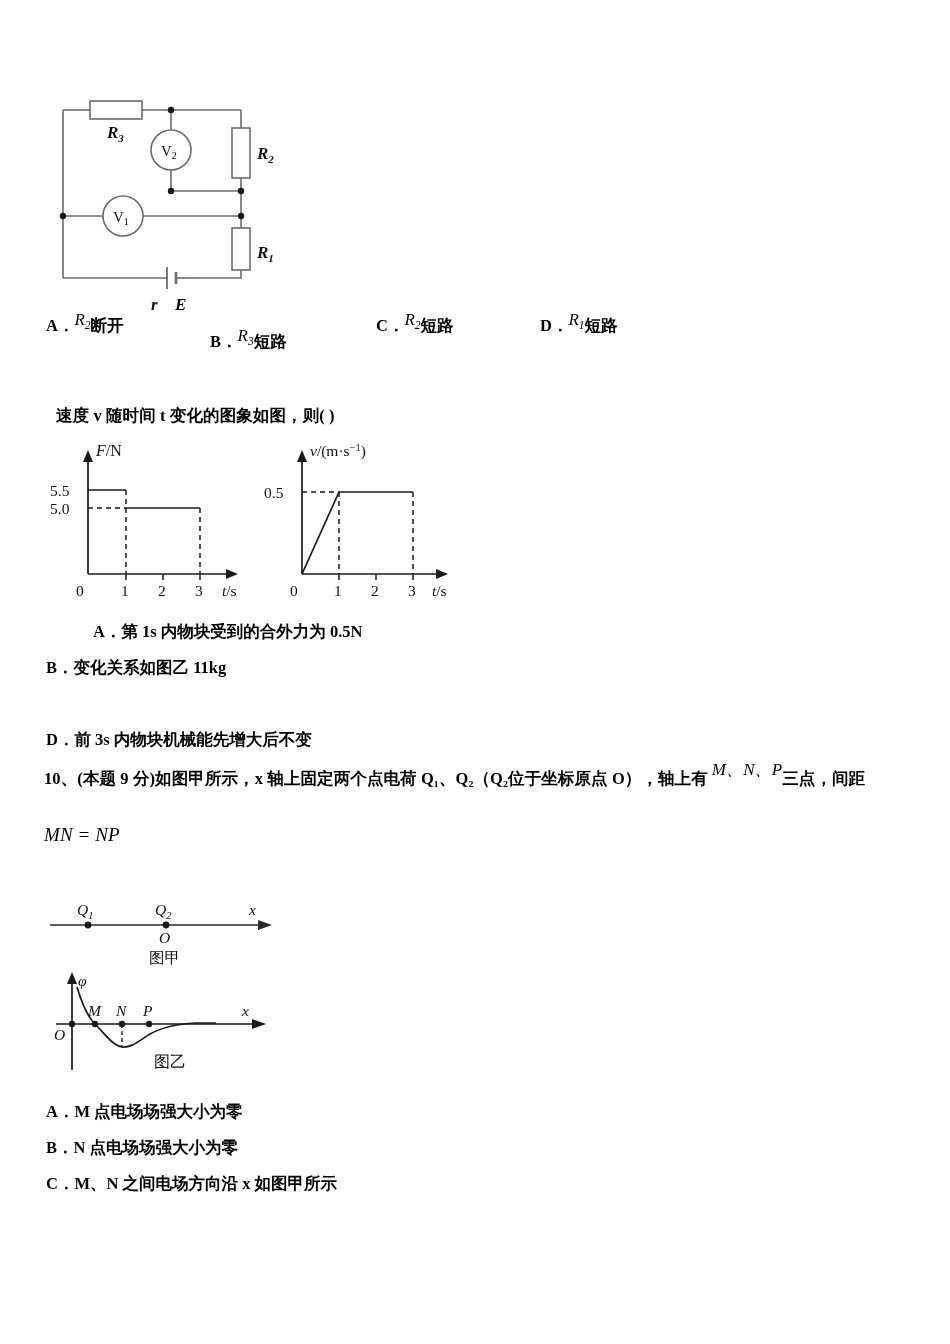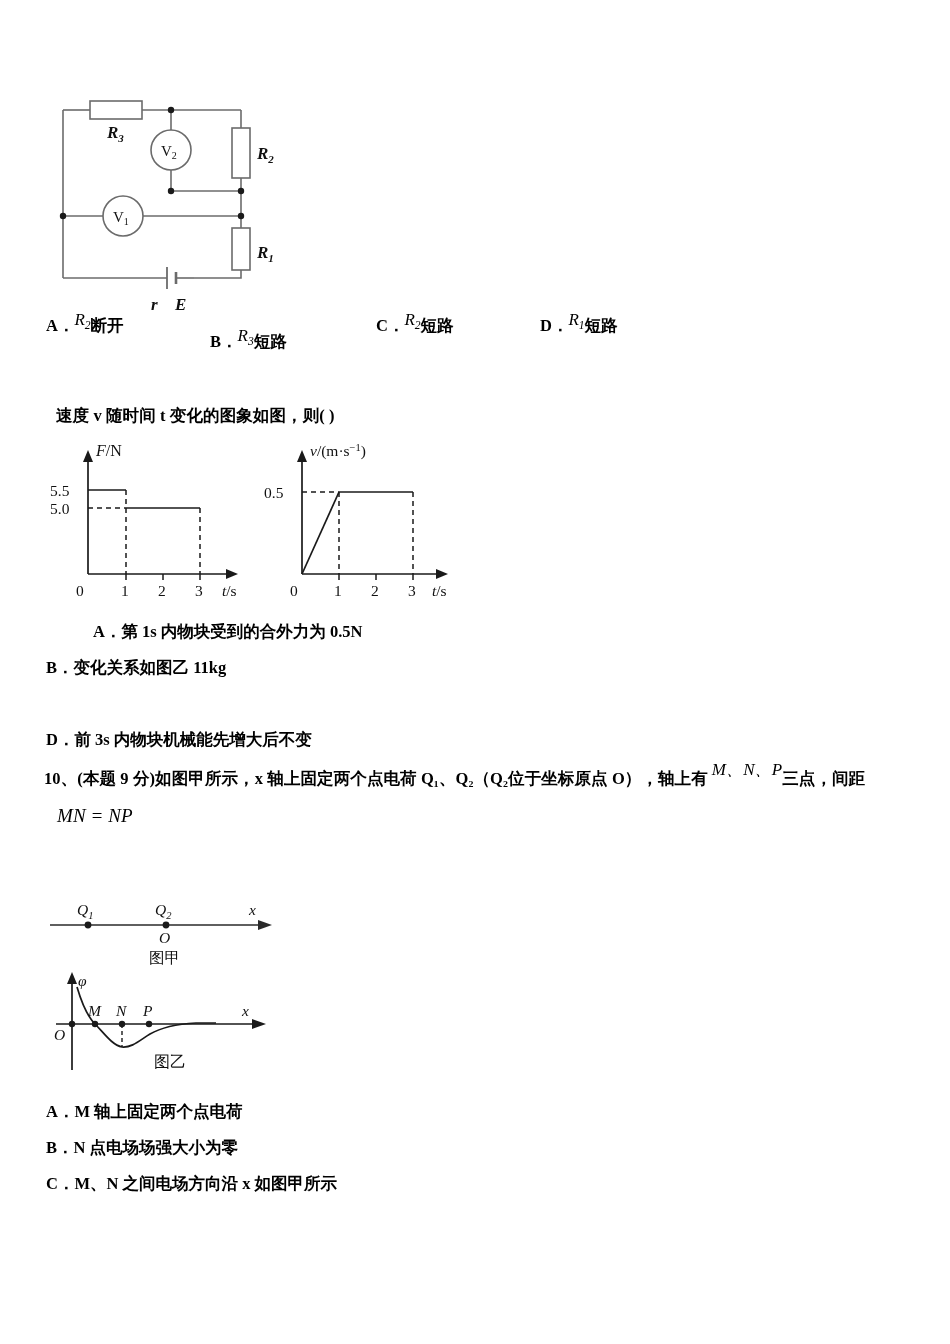--- a/index.html
+++ b/index.html
@@ -229,21 +229,21 @@
     <span>B．变化关系如图乙 11kg</span>
   </div>
   <div class="opt" style="left:46px; top:729px;">
     <span>D．前 3s 内物块机械能先增大后不变</span>
   </div>
 
   <div class="qtext" style="left:44px; top:764px;">
     <span>10、</span><span>(本题 9 分)</span><span>如图甲所示，x 轴上固定两个点电荷 Q₁、Q₂（Q₂位于坐标原点 O），轴上有</span><span class="sup-inline" style="top:-9px; margin-left:4px;">M、N、P</span><span>三点，间距</span>
   </div>
 
-  <div class="qtext" style="left:44px; top:801px;margin-left:13px;">
+  <div class="qtext" style="left:44px; top:820px;">
     <span class="mathvar" style="font-size:19px;">MN = NP</span>
   </div>
 
   <div class="fig" style="left:44px; top:893px;">
     <svg width="250" height="72" viewBox="0 0 250 72">
       <g stroke="#2a2a2a" stroke-width="1.6" fill="none">
         <path d="M6,32 L222,32"></path>
         <path d="M214,27 L228,32 L214,37 Z" fill="#2a2a2a" stroke="none"></path>
       </g>
       <g fill="#1a1a1a">
@@ -285,21 +285,21 @@
       <text x="10" y="78" font-family="Liberation Serif, serif" font-size="15.5" font-style="italic" fill="#111">O</text>
       <text x="44" y="54" font-family="Liberation Serif, serif" font-size="15.5" font-style="italic" fill="#111">M</text>
       <text x="72" y="54" font-family="Liberation Serif, serif" font-size="15.5" font-style="italic" fill="#111">N</text>
       <text x="99" y="54" font-family="Liberation Serif, serif" font-size="15.5" font-style="italic" fill="#111">P</text>
       <text x="198" y="54" font-family="Liberation Serif, serif" font-size="15.5" font-style="italic" fill="#111">x</text>
       <text x="110" y="105" font-family="Liberation Sans, sans-serif" font-size="16" fill="#111">图乙</text>
     </svg>
   </div>
 
   <div class="opt" style="left:46px; top:1101px;">
-    <span>A．M 轴上固定两个点电荷</span>
+    <span>A．M 点电场场强大小为零</span>
   </div>
   <div class="opt" style="left:46px; top:1137px;">
     <span>B．N 点电场场强大小为零</span>
   </div>
   <div class="opt" style="left:46px; top:1173px;">
     <span>C．M、N 之间电场方向沿 x 如图甲所示</span>
   </div>
 
 </div>
 

